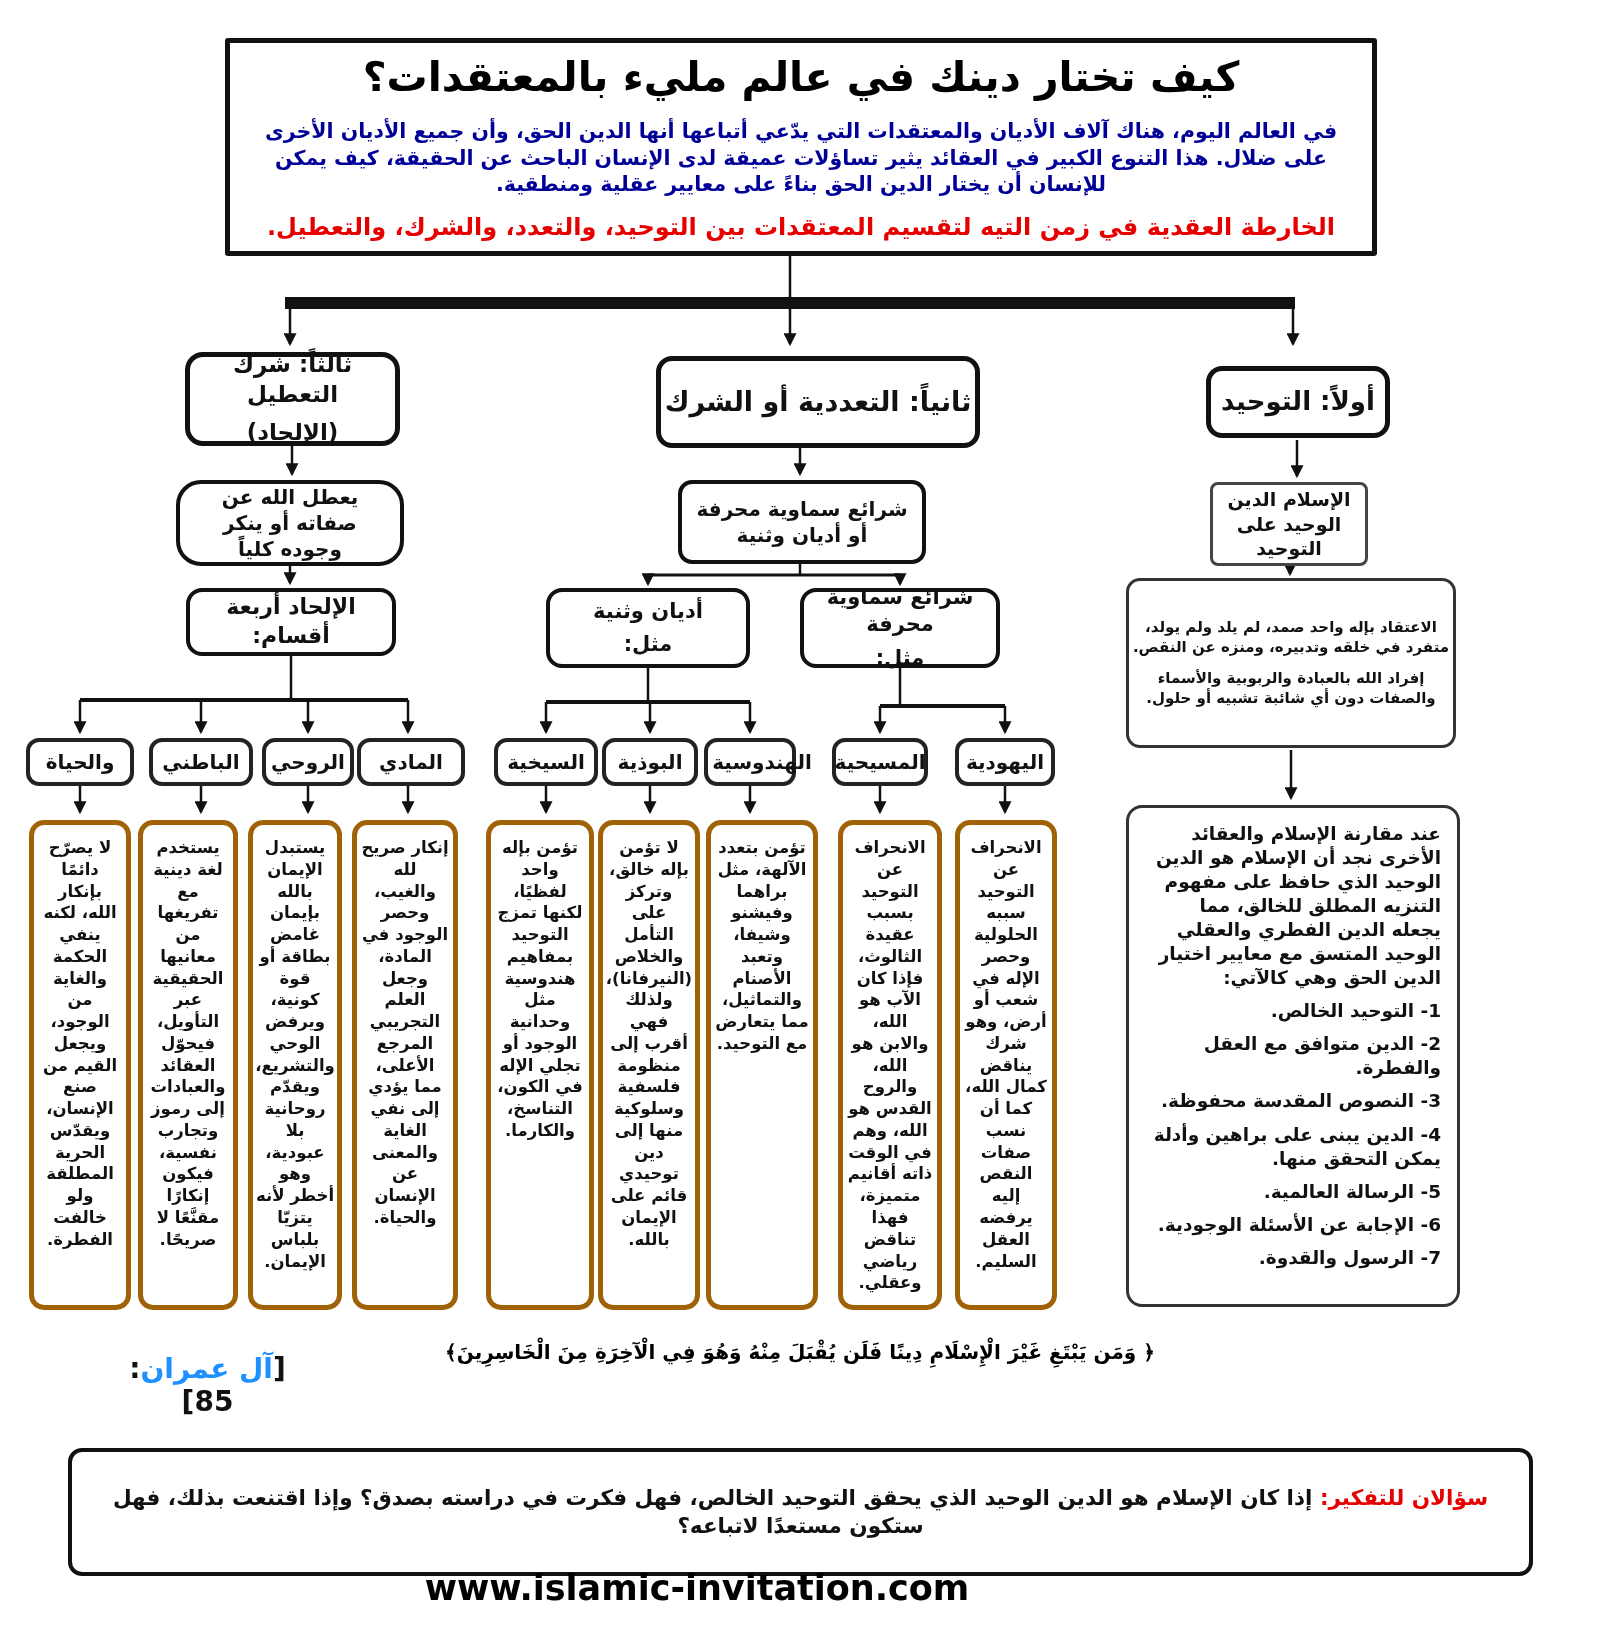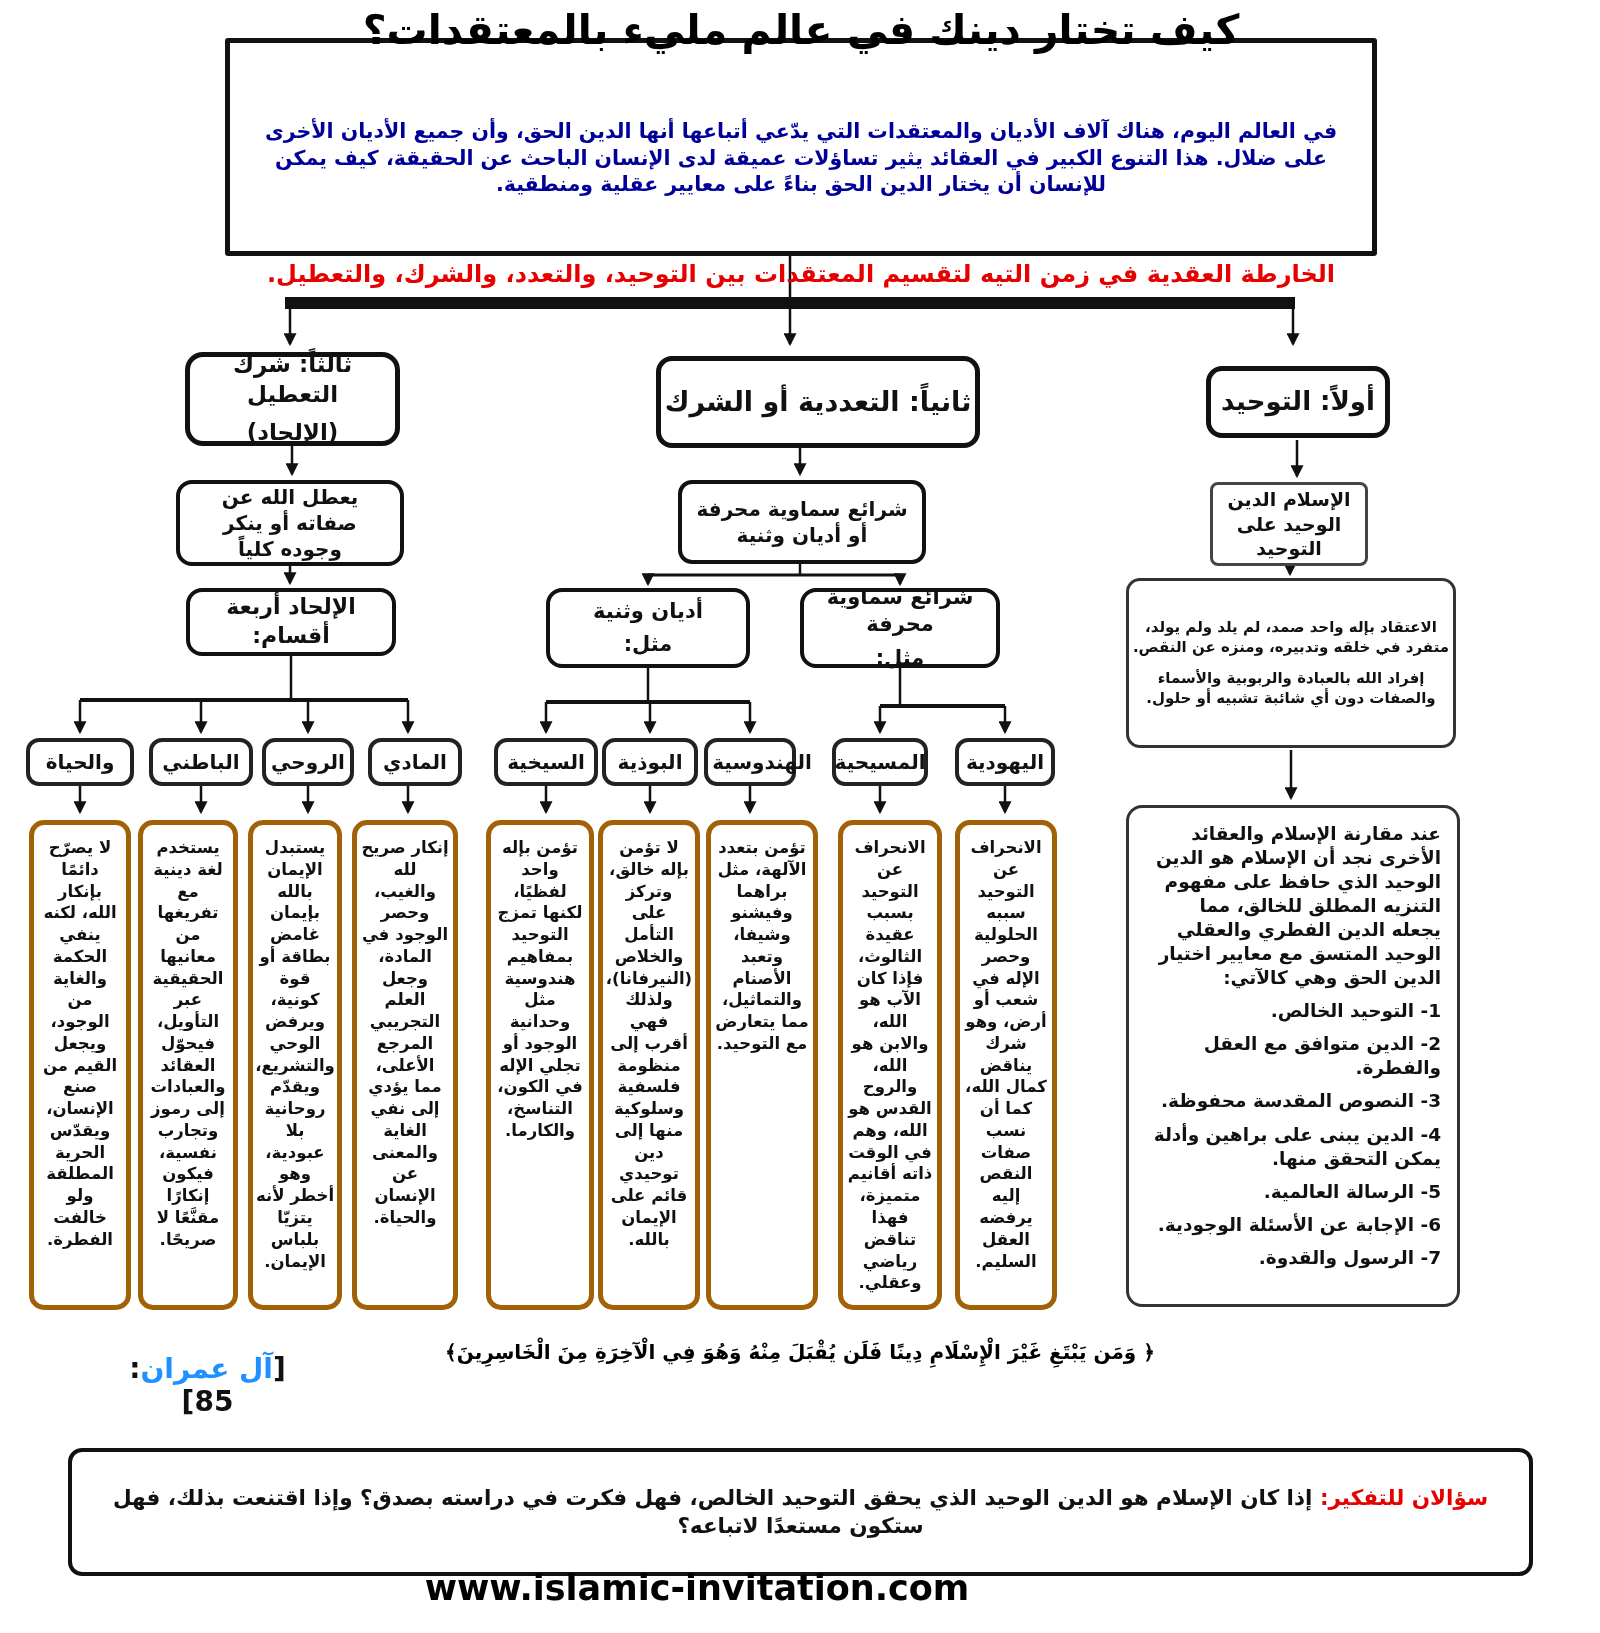--- a/index.html
+++ b/index.html
@@ -6,21 +6,21 @@
   #canvas{position:relative;width:1600px;height:1633px;background:#fff;overflow:hidden;
           font-family:"DejaVu Sans",sans-serif;font-weight:bold;direction:rtl;}
   #wires{position:absolute;left:0;top:0;z-index:0;}
   .bx{position:absolute;background:#fff;border:4px solid #111;border-radius:16px;
       display:flex;flex-direction:column;align-items:center;justify-content:center;
       text-align:center;z-index:2;box-sizing:border-box;color:#111;line-height:1.3;}
   .col{justify-content:flex-start;border:5px solid #a16207;border-radius:15px;
        font-size:16.5px;padding:12px 4px;line-height:1.32;}
   .leafhdr{border:4px solid #222;border-radius:13px;font-size:20px;}
   .soft{border:3px solid #333;border-radius:14px;}
-  .topbox{border:5px solid #111;border-radius:3px;gap:47px;}
+  .topbox{border:5px solid #111;border-radius:3px;}
   .title{font-size:41px;color:#000;}
   .intro{font-size:20.5px;padding:0 26px;margin-top:14px;}
   .subtitle{font-size:24px;margin-top:14px;}
   .crit{width:100%;text-align:right;margin-top:9px;}
   .cmpintro{width:100%;text-align:right;}
   .belief{margin:6px 0;}
   .vref{position:absolute;z-index:2;direction:rtl;font-size:28px;color:#111;}
   .verse{position:absolute;z-index:2;direction:rtl;font-size:20px;color:#000;
          text-align:center;}
   .site{position:absolute;z-index:2;font-size:35px;text-align:center;direction:ltr;}
@@ -85,42 +85,42 @@
     <div class="subtitle" style="color:#e60000;">الخارطة العقدية في زمن التيه لتقسيم المعتقدات بين التوحيد، والتعدد، والشرك، والتعطيل.</div>
   </div>
 
   <div class="bx" style="left:185px;top:352px;width:215px;height:94px;border-width:5px;border-radius:18px;font-size:23px;">
     <div>ثالثاً: شرك التعطيل</div>
     <div style="margin-top:8px;">(الإلحاد)</div>
   </div>
   <div class="bx" style="left:656px;top:356px;width:324px;height:92px;border-width:5px;font-size:27px;">ثانياً: التعددية أو الشرك</div>
   <div class="bx" style="left:1206px;top:366px;width:184px;height:72px;border-width:5px;font-size:26px;">أولاً: التوحيد</div>
 
-  <div class="bx" style="left:176px;top:480px;width:228px;height:86px;font-size:20px;padding:0 24px;">يعطل الله عن صفاته أو ينكر وجوده كلياً</div>
+  <div class="bx" style="left:176px;top:480px;width:228px;height:86px;font-size:20px;padding:0 24px;border-radius:25px;">يعطل الله عن صفاته أو ينكر وجوده كلياً</div>
   <div class="bx" style="left:678px;top:480px;width:248px;height:84px;border-radius:14px;font-size:20px;padding:0 10px;">شرائع سماوية محرفة أو أديان وثنية</div>
   <div class="bx" style="left:1210px;top:482px;width:158px;height:84px;border:3px solid #444;border-radius:8px;font-size:19px;padding:0 6px;">الإسلام الدين الوحيد على التوحيد</div>
 
   <div class="bx" style="left:186px;top:588px;width:210px;height:68px;font-size:22px;">الإلحاد أربعة أقسام:</div>
   <div class="bx" style="left:546px;top:588px;width:204px;height:80px;font-size:21px;">
     <div>أديان وثنية</div>
     <div style="margin-top:6px;">مثل:</div>
   </div>
   <div class="bx" style="left:800px;top:588px;width:200px;height:80px;font-size:21px;">
     <div>شرائع سماوية محرفة</div>
     <div style="margin-top:6px;">مثل:</div>
   </div>
   <div class="bx soft" style="left:1126px;top:578px;width:330px;height:170px;font-size:15px;padding:8px 0;text-align:center;">
     <div class="belief">الاعتقاد بإله واحد صمد، لم يلد ولم يولد، متفرد في خلقه وتدبيره، ومنزه عن النقص.</div>
     <div class="belief">إفراد الله بالعبادة والربوبية والأسماء والصفات دون أي شائبة تشبيه أو حلول.</div>
   </div>
 
   <div class="bx leafhdr" style="left:26px;top:738px;width:108px;height:48px;">والحياة</div>
   <div class="bx leafhdr" style="left:149px;top:738px;width:104px;height:48px;">الباطني</div>
   <div class="bx leafhdr" style="left:262px;top:738px;width:92px;height:48px;">الروحي</div>
-  <div class="bx leafhdr" style="left:368px;top:738px;width:94px;height:48px;">المادي</div>
+  <div class="bx leafhdr" style="left:357px;top:738px;width:108px;height:48px;">المادي</div>
   <div class="bx leafhdr" style="left:494px;top:738px;width:104px;height:48px;">السيخية</div>
   <div class="bx leafhdr" style="left:602px;top:738px;width:96px;height:48px;">البوذية</div>
   <div class="bx leafhdr" style="left:704px;top:738px;width:92px;height:48px;padding-left:24px;">الهندوسية</div>
   <div class="bx leafhdr" style="left:832px;top:738px;width:96px;height:48px;">المسيحية</div>
   <div class="bx leafhdr" style="left:955px;top:738px;width:100px;height:48px;">اليهودية</div>
 
   <div class="bx col" style="left:29px;top:820px;width:102px;height:490px;">لا يصرّح دائمًا بإنكار الله، لكنه ينفي الحكمة والغاية من الوجود، ويجعل القيم من صنع الإنسان، ويقدّس الحرية المطلقة ولو خالفت الفطرة.</div>
   <div class="bx col" style="left:138px;top:820px;width:100px;height:490px;">يستخدم لغة دينية مع تفريغها من معانيها الحقيقية عبر التأويل، فيحوّل العقائد والعبادات إلى رموز وتجارب نفسية، فيكون إنكارًا مقنَّعًا لا صريحًا.</div>
   <div class="bx col" style="left:248px;top:820px;width:94px;height:490px;">يستبدل الإيمان بالله بإيمان غامض بطاقة أو قوة كونية، ويرفض الوحي والتشريع، ويقدّم روحانية بلا عبودية، وهو أخطر لأنه يتزيّا بلباس الإيمان.</div>
   <div class="bx col" style="left:352px;top:820px;width:106px;height:490px;">إنكار صريح لله والغيب، وحصر الوجود في المادة، وجعل العلم التجريبي المرجع الأعلى، مما يؤدي إلى نفي الغاية والمعنى عن الإنسان والحياة.</div>

